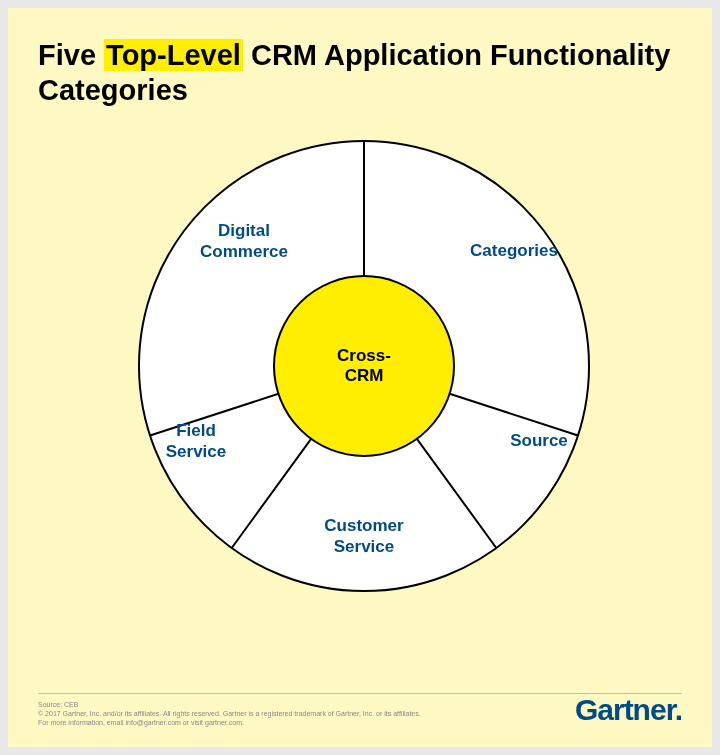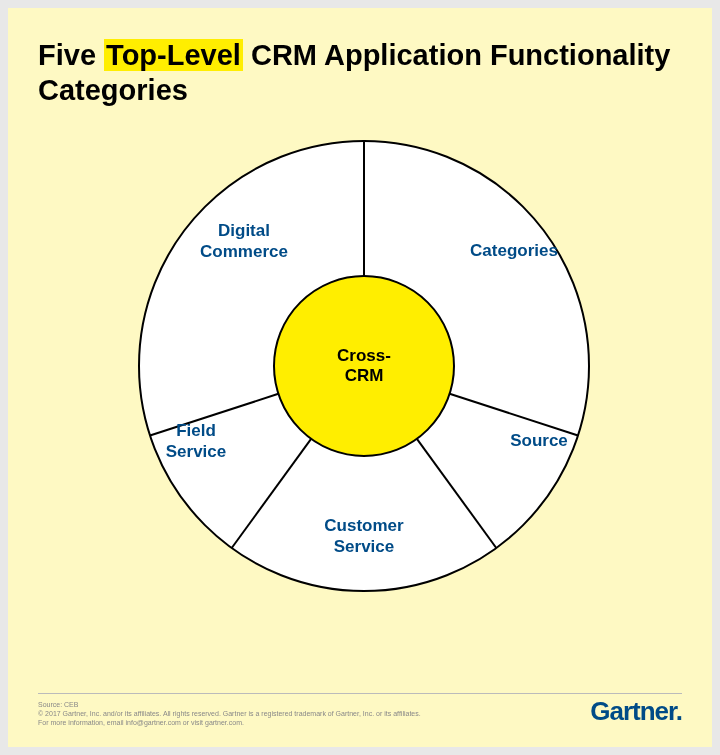--- a/index.html
+++ b/index.html
@@ -83,21 +83,21 @@
     .fine {
       font-size: 7px;
       color: #888;
       line-height: 1.3;
       max-width: 420px;
     }
     .logo {
       position: absolute;
       right: 0;
       bottom: 0;
-      font-size: 26px;
+      font-size: 30px;
       font-weight: bold;
       color: #004b87;
       letter-spacing: -1px;
     }
     .logo-dot {
       color: #004b87;
     }
   </style>
 </head>
 <body>

